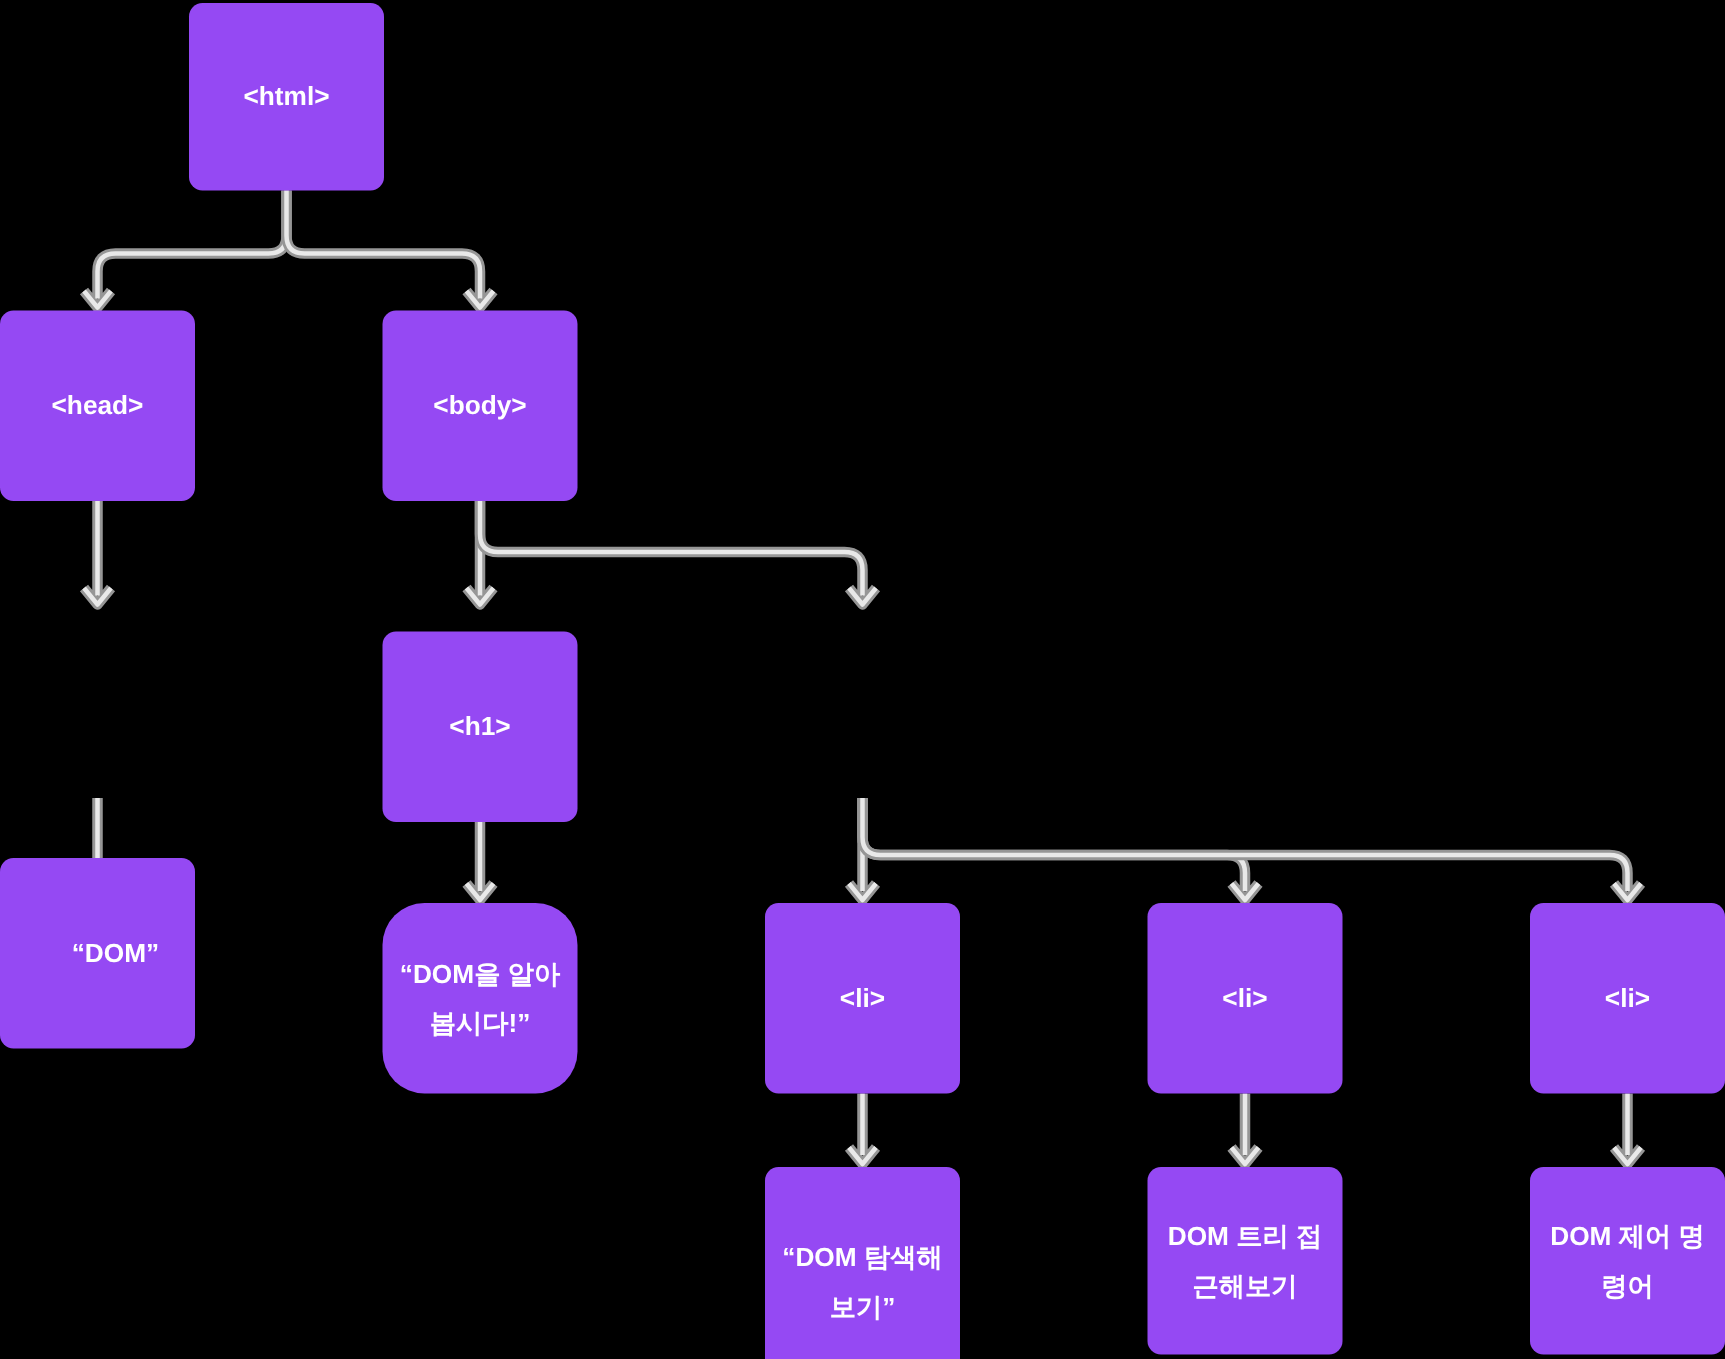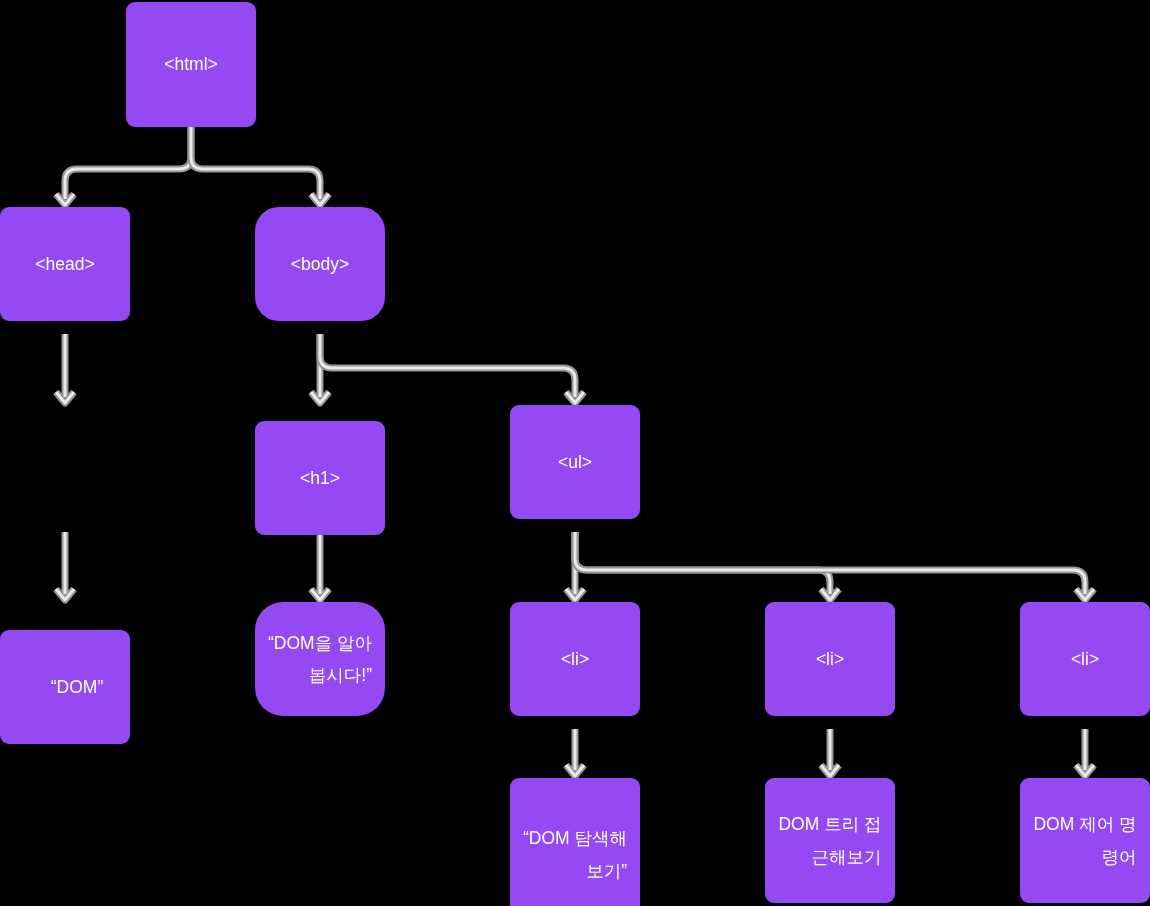--- a/index.html
+++ b/index.html
@@ -29,44 +29,44 @@
   .conn-inner {
     fill: none;
     stroke: var(--connector-inner, #E9E9E9);
     stroke-width: 3;
     stroke-linejoin: round;
     stroke-linecap: butt;
   }
   .node {
     position: absolute;
     width: 130px;
-    height: 114px;
+    height: 127px;
     background: var(--node-fill, #9549F3);
     border-radius: 9px;
     display: flex;
     align-items: center;
     justify-content: center;
     box-sizing: border-box;
   }
   .node .label {
     color: var(--node-text, #FFFFFF);
     font-size: 17.5px;
-    font-weight: 400;
+    font-weight: 700;
     line-height: 1.85;
-    text-align: right;
+    text-align: center;
     white-space: pre-line;
     padding: 0 6px;
   }
   .n-html      { left: 126px;  top: 2px;   height: 125px; }
   .n-head      { left: 0;      top: 207px; }
-  .n-body      { left: 255px;  top: 207px; border-radius: 24px; }
+  .n-body      { left: 255px;  top: 207px; }
   .n-title     { left: 0;      top: 405px; }
   .n-h1        { left: 255px;  top: 405px; margin-top: 16px; }
   .n-ul        { left: 510px;  top: 405px; }
-  .n-title-text{ left: 0;      top: 630px; padding-left: 24px; }
+  .n-title-text{ left: 0;      top: 572px; padding-left: 24px; }
   .n-h1-text   { left: 255px;  top: 602px; border-radius: 28px; }
   .n-li1       { left: 510px;  top: 602px; }
   .n-li2       { left: 765px;  top: 602px; }
   .n-li3       { left: 1020px; top: 602px; }
   .n-li1-text  { left: 510px;  top: 778px; height: 153px; }
   .n-li2-text  { left: 765px;  top: 778px; height: 125px; }
   .n-li3-text  { left: 1020px; top: 778px; height: 125px; }
 </style>
 </head>
 <body>
@@ -154,23 +154,20 @@
 
   <div class="node n-body">
     <span class="label">&lt;body&gt;</span>
   </div>
 
 
   <div class="node n-h1">
     <span class="label">&lt;h1&gt;</span>
   </div>
 
-  <div class="node n-ul">
-    <span class="label">&lt;ul&gt;</span>
-  </div>
 
   <div class="node n-title-text">
     <span class="label">“DOM”</span>
   </div>
 
   <div class="node n-h1-text">
     <span class="label">“DOM을 알아
 봅시다!”</span>
   </div>
 

